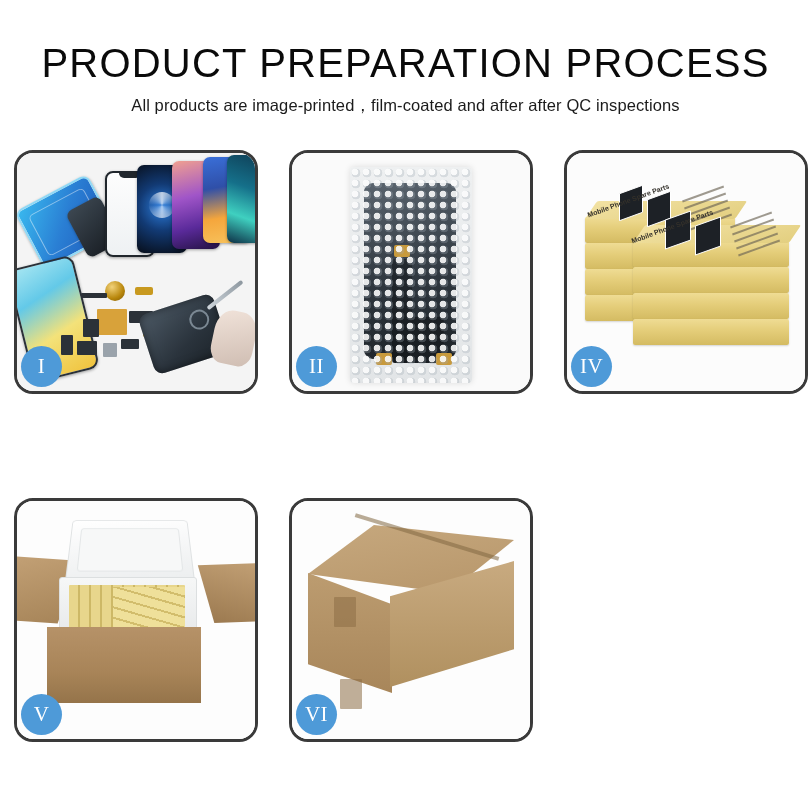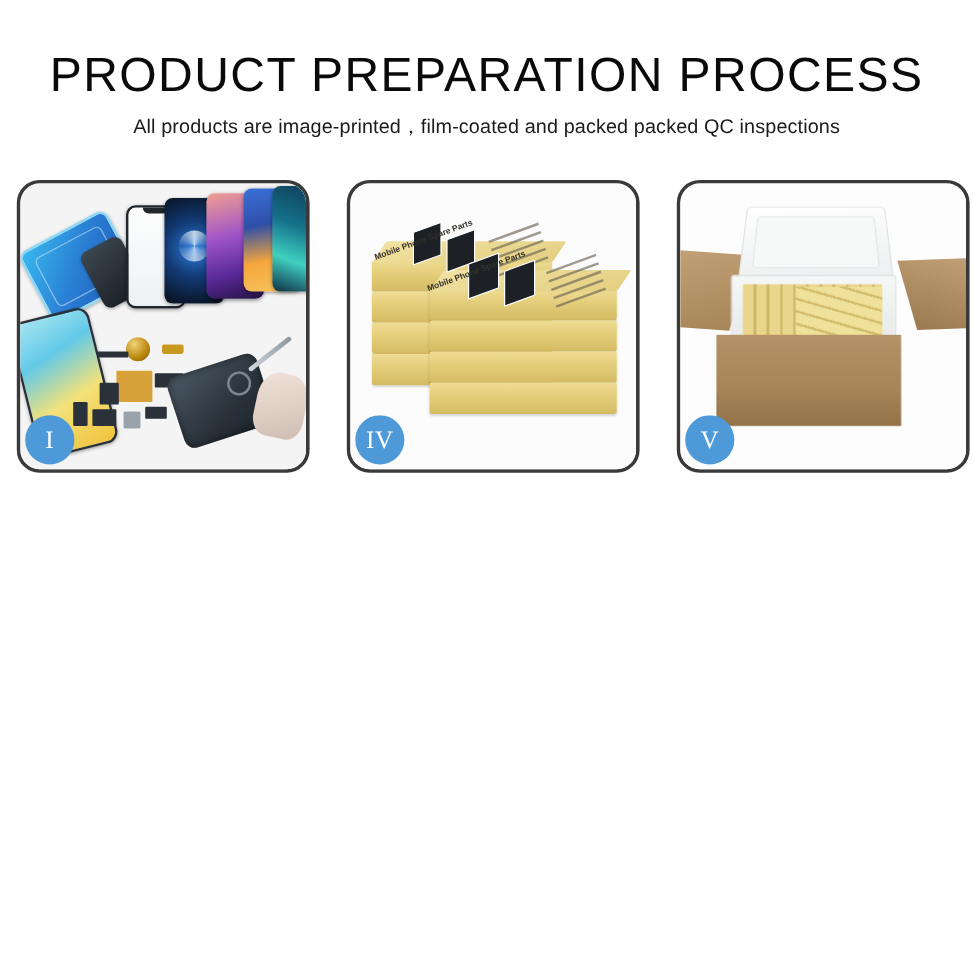--- a/index.html
+++ b/index.html
@@ -351,21 +351,21 @@
     background: rgba(140,110,70,.55); border-radius:1px;
   }
 </style>
 </head>
 <body>
 
 <div class="page">
 
   <div class="header">
     <div class="title">PRODUCT PREPARATION PROCESS</div>
-    <div class="subtitle">All products are image-printed，film-coated and packed packed QC inspections</div>
+    <div class="subtitle">All products are image-printed，film-coated and after after QC inspections</div>
   </div>
 
   <div class="grid">
 
     <div class="panel">
       <div class="panel-inner p1">
         <div class="scr s-film"></div>
         <div class="scr s-dark"></div>
         <div class="scr s-glass"></div>
         <div class="scr s-blue"></div>
@@ -386,20 +386,34 @@
         <div class="part" style="left:44px; top:182px; width:12px; height:20px;"></div>
         <div class="part gold" style="left:126px; top:176px; width:14px; height:8px;"></div>
 
         <div class="backplate"></div>
         <div class="tweezer"></div>
         <div class="hand"></div>
       </div>
       <div class="badge">I</div>
     </div>
 
+    <div class="panel">
+      <div class="panel-inner p2">
+        <div class="bubble-bag">
+          <div class="lcd"></div>
+          <div class="flex"></div>
+          <div class="flex2"></div>
+          <div class="conn" style="left:44px; top:78px;"></div>
+          <div class="conn" style="left:26px; top:186px;"></div>
+          <div class="conn" style="left:86px; top:186px;"></div>
+          <div class="bubbles"></div>
+        </div>
+      </div>
+      <div class="badge">II</div>
+    </div>
 
 
     <div class="panel">
       <div class="panel-inner p4">
         <div class="stack">
 
           <div class="ybox" style="left:8px;  top:46px;">
             <div class="lid"></div>
           </div>
           <div class="ybox" style="left:8px;  top:72px;"></div>
@@ -441,15 +455,26 @@
         <div class="carton-flap-r"></div>
         <div class="foam-lid"></div>
         <div class="foam-body"></div>
         <div class="inner-boxes"></div>
         <div class="inner-boxes2"></div>
         <div class="carton-body"></div>
       </div>
       <div class="badge">V</div>
     </div>
 
+    <div class="panel">
+      <div class="panel-inner p6">
+        <div class="c6-top"></div>
+        <div class="c6-left"></div>
+        <div class="c6-right"></div>
+        <div class="c6-seam"></div>
+        <div class="c6-tape" style="left:42px; top:96px;"></div>
+        <div class="c6-tape" style="left:48px; top:178px;"></div>
+      </div>
+      <div class="badge">VI</div>
+    </div>
 
   </div>
 </div>
 
 </body></html>

